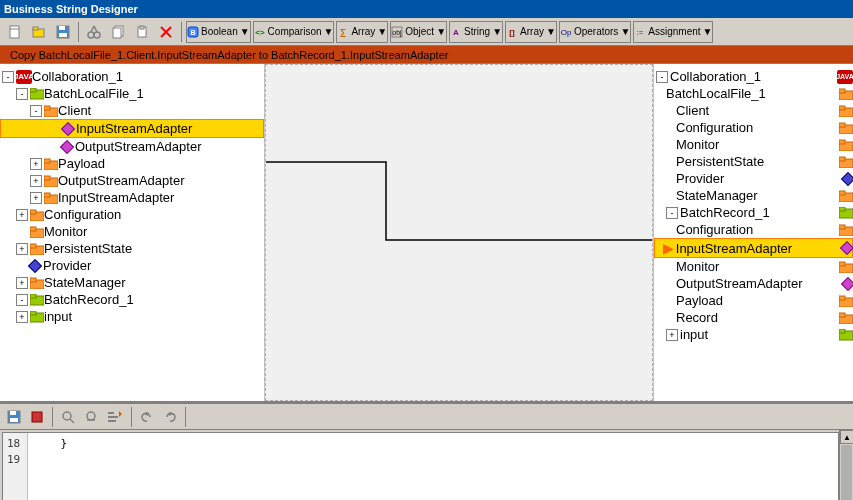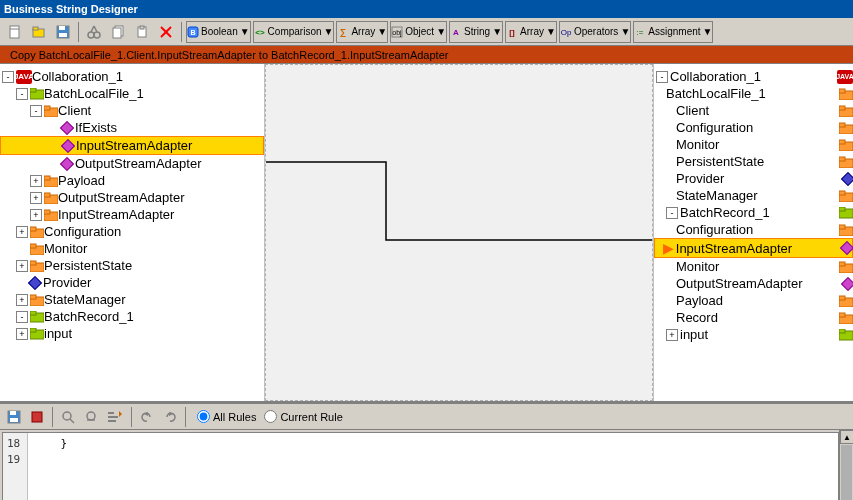--- a/index.html
+++ b/index.html
@@ -386,25 +386,20 @@
 
     <div class="tree-item" style="padding-left: 30px;">
       <span class="expander">-</span>
       <svg width="14" height="12" viewBox="0 0 14 12">
           <rect x="0" y="3" width="14" height="9" fill="#ff9933" stroke="#cc6600"></rect>
           <rect x="0" y="1" width="6" height="4" fill="#ff9933" stroke="#cc6600"></rect>
         </svg>
       <span class="tree-label"> Client</span>
     </div>
 
-    <div class="tree-item" style="padding-left: 48px;">
-      <span style="width: 14px; display: inline-block;"></span>
-      <span style="display:inline-block; width:10px; height:10px; background:#cc44cc; transform:rotate(45deg); border:1px solid #880088; margin-right:3px;"></span>
-      <span class="tree-label">IfExists</span>
-    </div>
 
     <div class="tree-item selected" style="padding-left: 48px;">
       <span style="width: 14px; display: inline-block;"></span>
       <span style="display:inline-block; width:10px; height:10px; background:#cc44cc; transform:rotate(45deg); border:1px solid #880088; margin-right:3px;"></span>
       <span class="tree-label">InputStreamAdapter</span>
     </div>
 
     <div class="tree-item" style="padding-left: 48px;">
       <span style="width: 14px; display: inline-block;"></span>
       <span style="display:inline-block; width:10px; height:10px; background:#cc44cc; transform:rotate(45deg); border:1px solid #880088; margin-right:3px;"></span>
@@ -717,30 +712,20 @@
     </button>
     <button class="editor-btn" title="Redo">
       <svg width="14" height="14" viewBox="0 0 14 14">
           <path d="M 4,7 A 4,4 0 1,1 7,11" fill="none" stroke="#808080" stroke-width="1.5"></path>
           <polygon points="10,4 6,2 6,6" fill="#808080"></polygon>
         </svg>
     </button>
 
     <div class="toolbar-separator"></div>
 
-    <div class="radio-group">
-      <label class="radio-label">
-        <input type="radio" name="rules" value="all" checked="" style="">
-        <span>All Rules</span>
-      </label>
-      <label class="radio-label">
-        <input type="radio" name="rules" value="current" style="">
-        <span>Current Rule</span>
-      </label>
-    </div>
   </div>
 
   <div style="display: flex; height: 80px;">
     <div class="code-area" style="flex:1; margin-right:0;">
       <div class="line-numbers">
         <div class="code-line">18</div>
         <div class="code-line">19</div>
         <div class="code-line">&nbsp;</div>
 
       </div>

